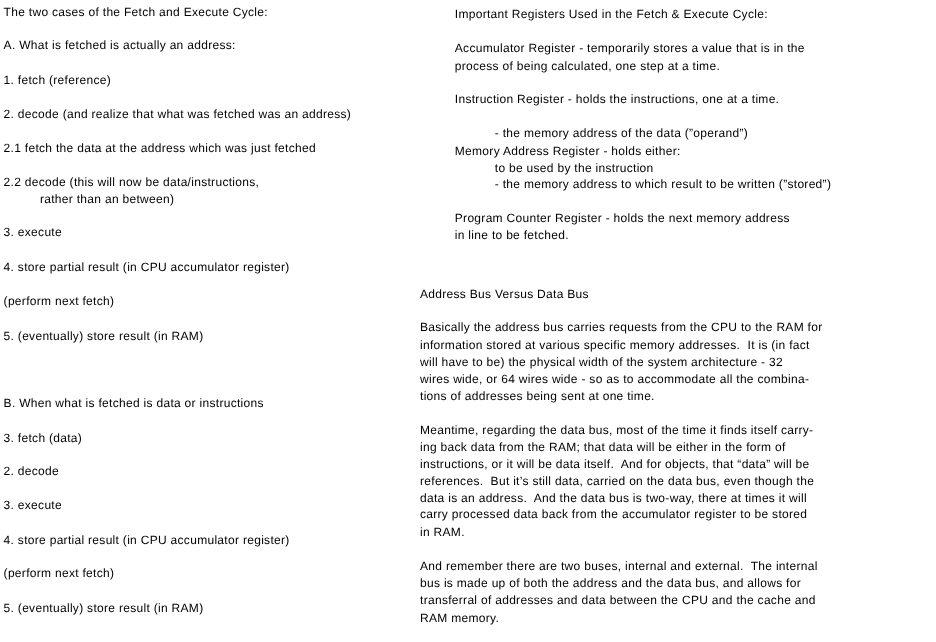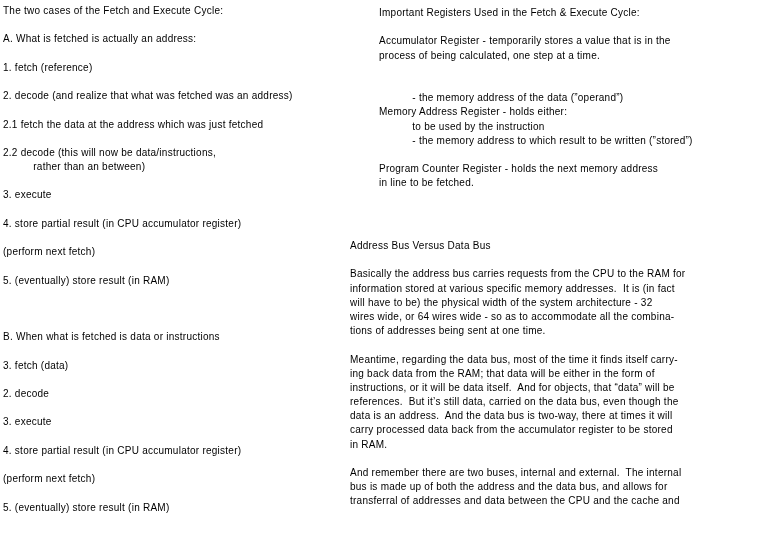--- a/index.html
+++ b/index.html
@@ -71,20 +71,21 @@
       <div class="line">(perform next fetch)</div>
       <div class="line">&nbsp;</div>
       <div class="line">5. (eventually) store result (in RAM)</div>
     </div>
   <div class="textblock block-rtop">
       <div class="line">Important Registers Used in the Fetch &amp; Execute Cycle:</div>
       <div class="line">&nbsp;</div>
       <div class="line">Accumulator Register - temporarily stores a value that is in the</div>
       <div class="line">process of being calculated, one step at a time.</div>
       <div class="line">&nbsp;</div>
+      <div class="line">Instruction Register - holds the instructions, one at a time.</div>
       <div class="line">&nbsp;</div>
       <div class="line">           - the memory address of the data (”operand”)</div>
       <div class="line">Memory Address Register - holds either:</div>
       <div class="line">           to be used by the instruction</div>
       <div class="line">           - the memory address to which result to be written (”stored”)</div>
       <div class="line">&nbsp;</div>
       <div class="line">Program Counter Register - holds the next memory address</div>
       <div class="line">in line to be fetched.</div>
     </div>
   <div class="textblock block-rbot">
@@ -100,14 +101,15 @@
       <div class="line">ing back data from the RAM; that data will be either in the form of</div>
       <div class="line">instructions, or it will be data itself.  And for objects, that “data” will be</div>
       <div class="line">references.  But it’s still data, carried on the data bus, even though the</div>
       <div class="line">data is an address.  And the data bus is two-way, there at times it will</div>
       <div class="line">carry processed data back from the accumulator register to be stored</div>
       <div class="line">in RAM.</div>
       <div class="line">&nbsp;</div>
       <div class="line">And remember there are two buses, internal and external.  The internal</div>
       <div class="line">bus is made up of both the address and the data bus, and allows for</div>
       <div class="line">transferral of addresses and data between the CPU and the cache and</div>
+      <div class="line">RAM memory.</div>
     </div>
 </div>
 
 </body></html>

